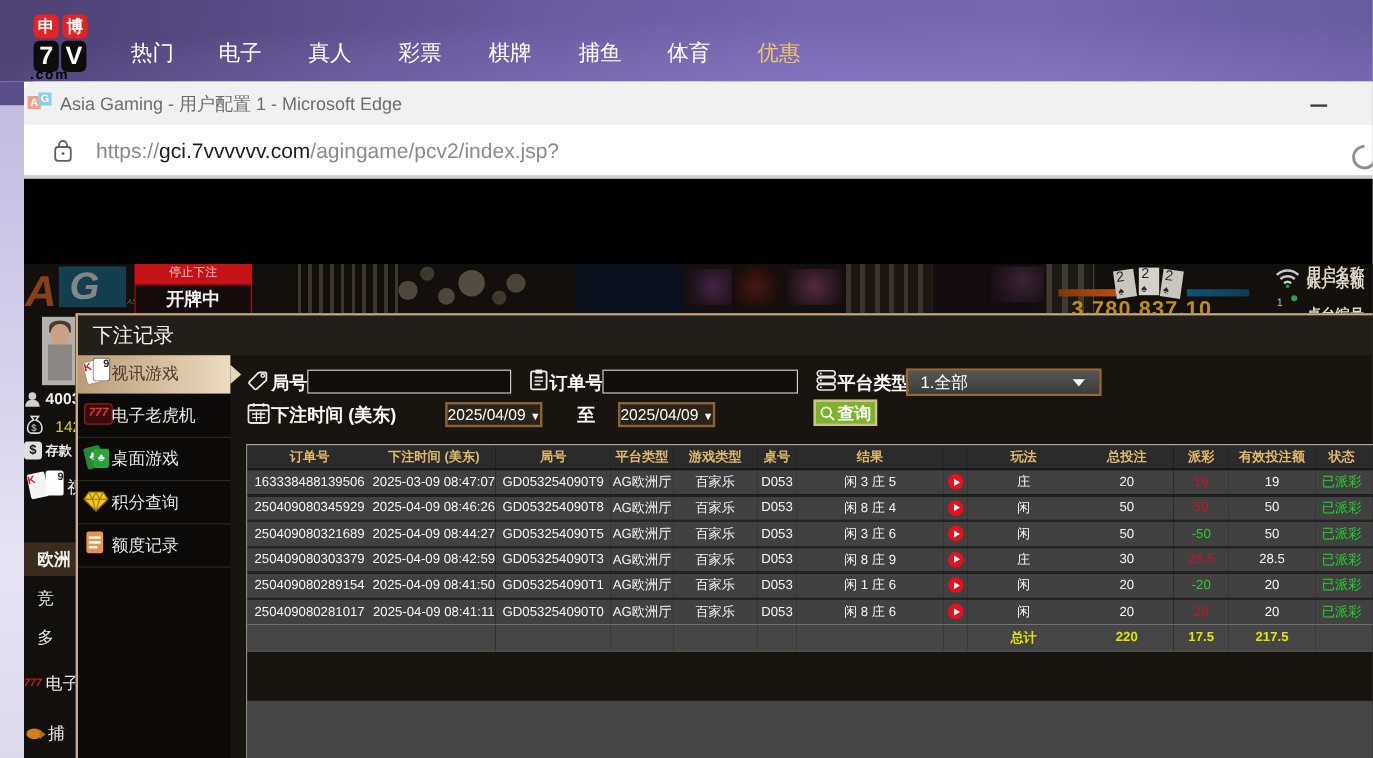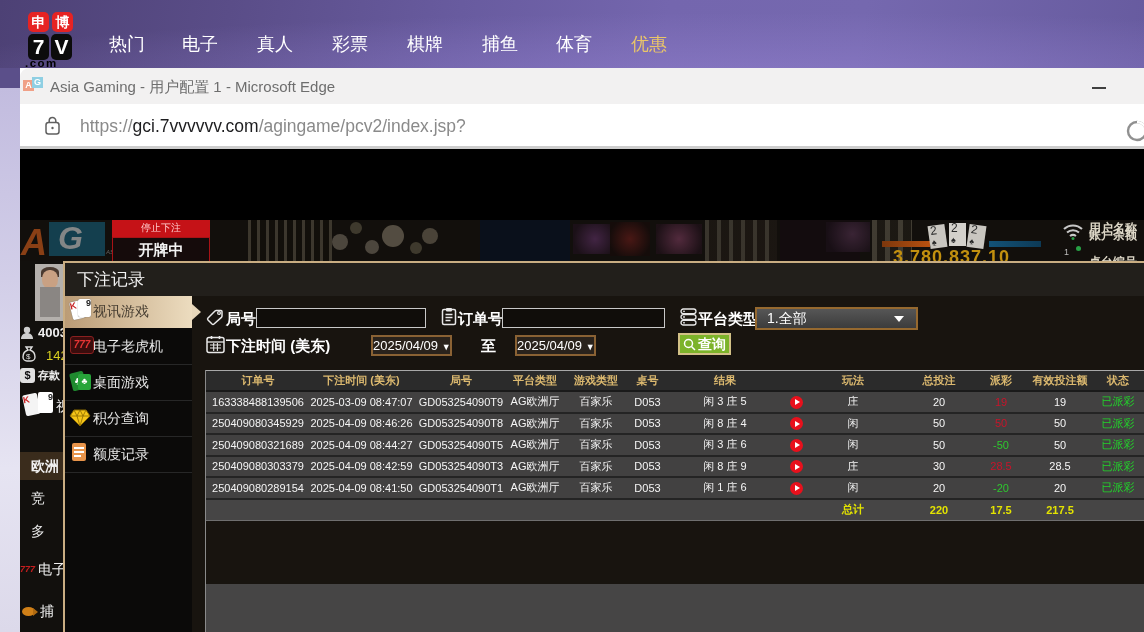--- a/index.html
+++ b/index.html
@@ -363,20 +363,36 @@
         <td>D053</td>
         <td>闲 1 庄 6</td>
         <td><span class="pbtn"></span></td>
         <td>闲</td>
         <td>20</td>
         <td class="grn">-20</td>
         <td>20</td>
         <td class="sta">已派彩</td>
         <td></td>
       </tr>
+<tr class="lastrow">
+        <td>250409080281017</td>
+        <td>2025-04-09 08:41:11</td>
+        <td>GD053254090T0</td>
+        <td>AG欧洲厅</td>
+        <td>百家乐</td>
+        <td>D053</td>
+        <td>闲 8 庄 6</td>
+        <td><span class="pbtn"></span></td>
+        <td>闲</td>
+        <td>20</td>
+        <td class="red">20</td>
+        <td>20</td>
+        <td class="sta">已派彩</td>
+        <td></td>
+      </tr>
 <tr class="sr">
         <td></td>
         <td></td>
         <td></td>
         <td></td>
         <td></td>
         <td></td>
         <td></td>
         <td></td>
         <td class="yel">总计</td>

